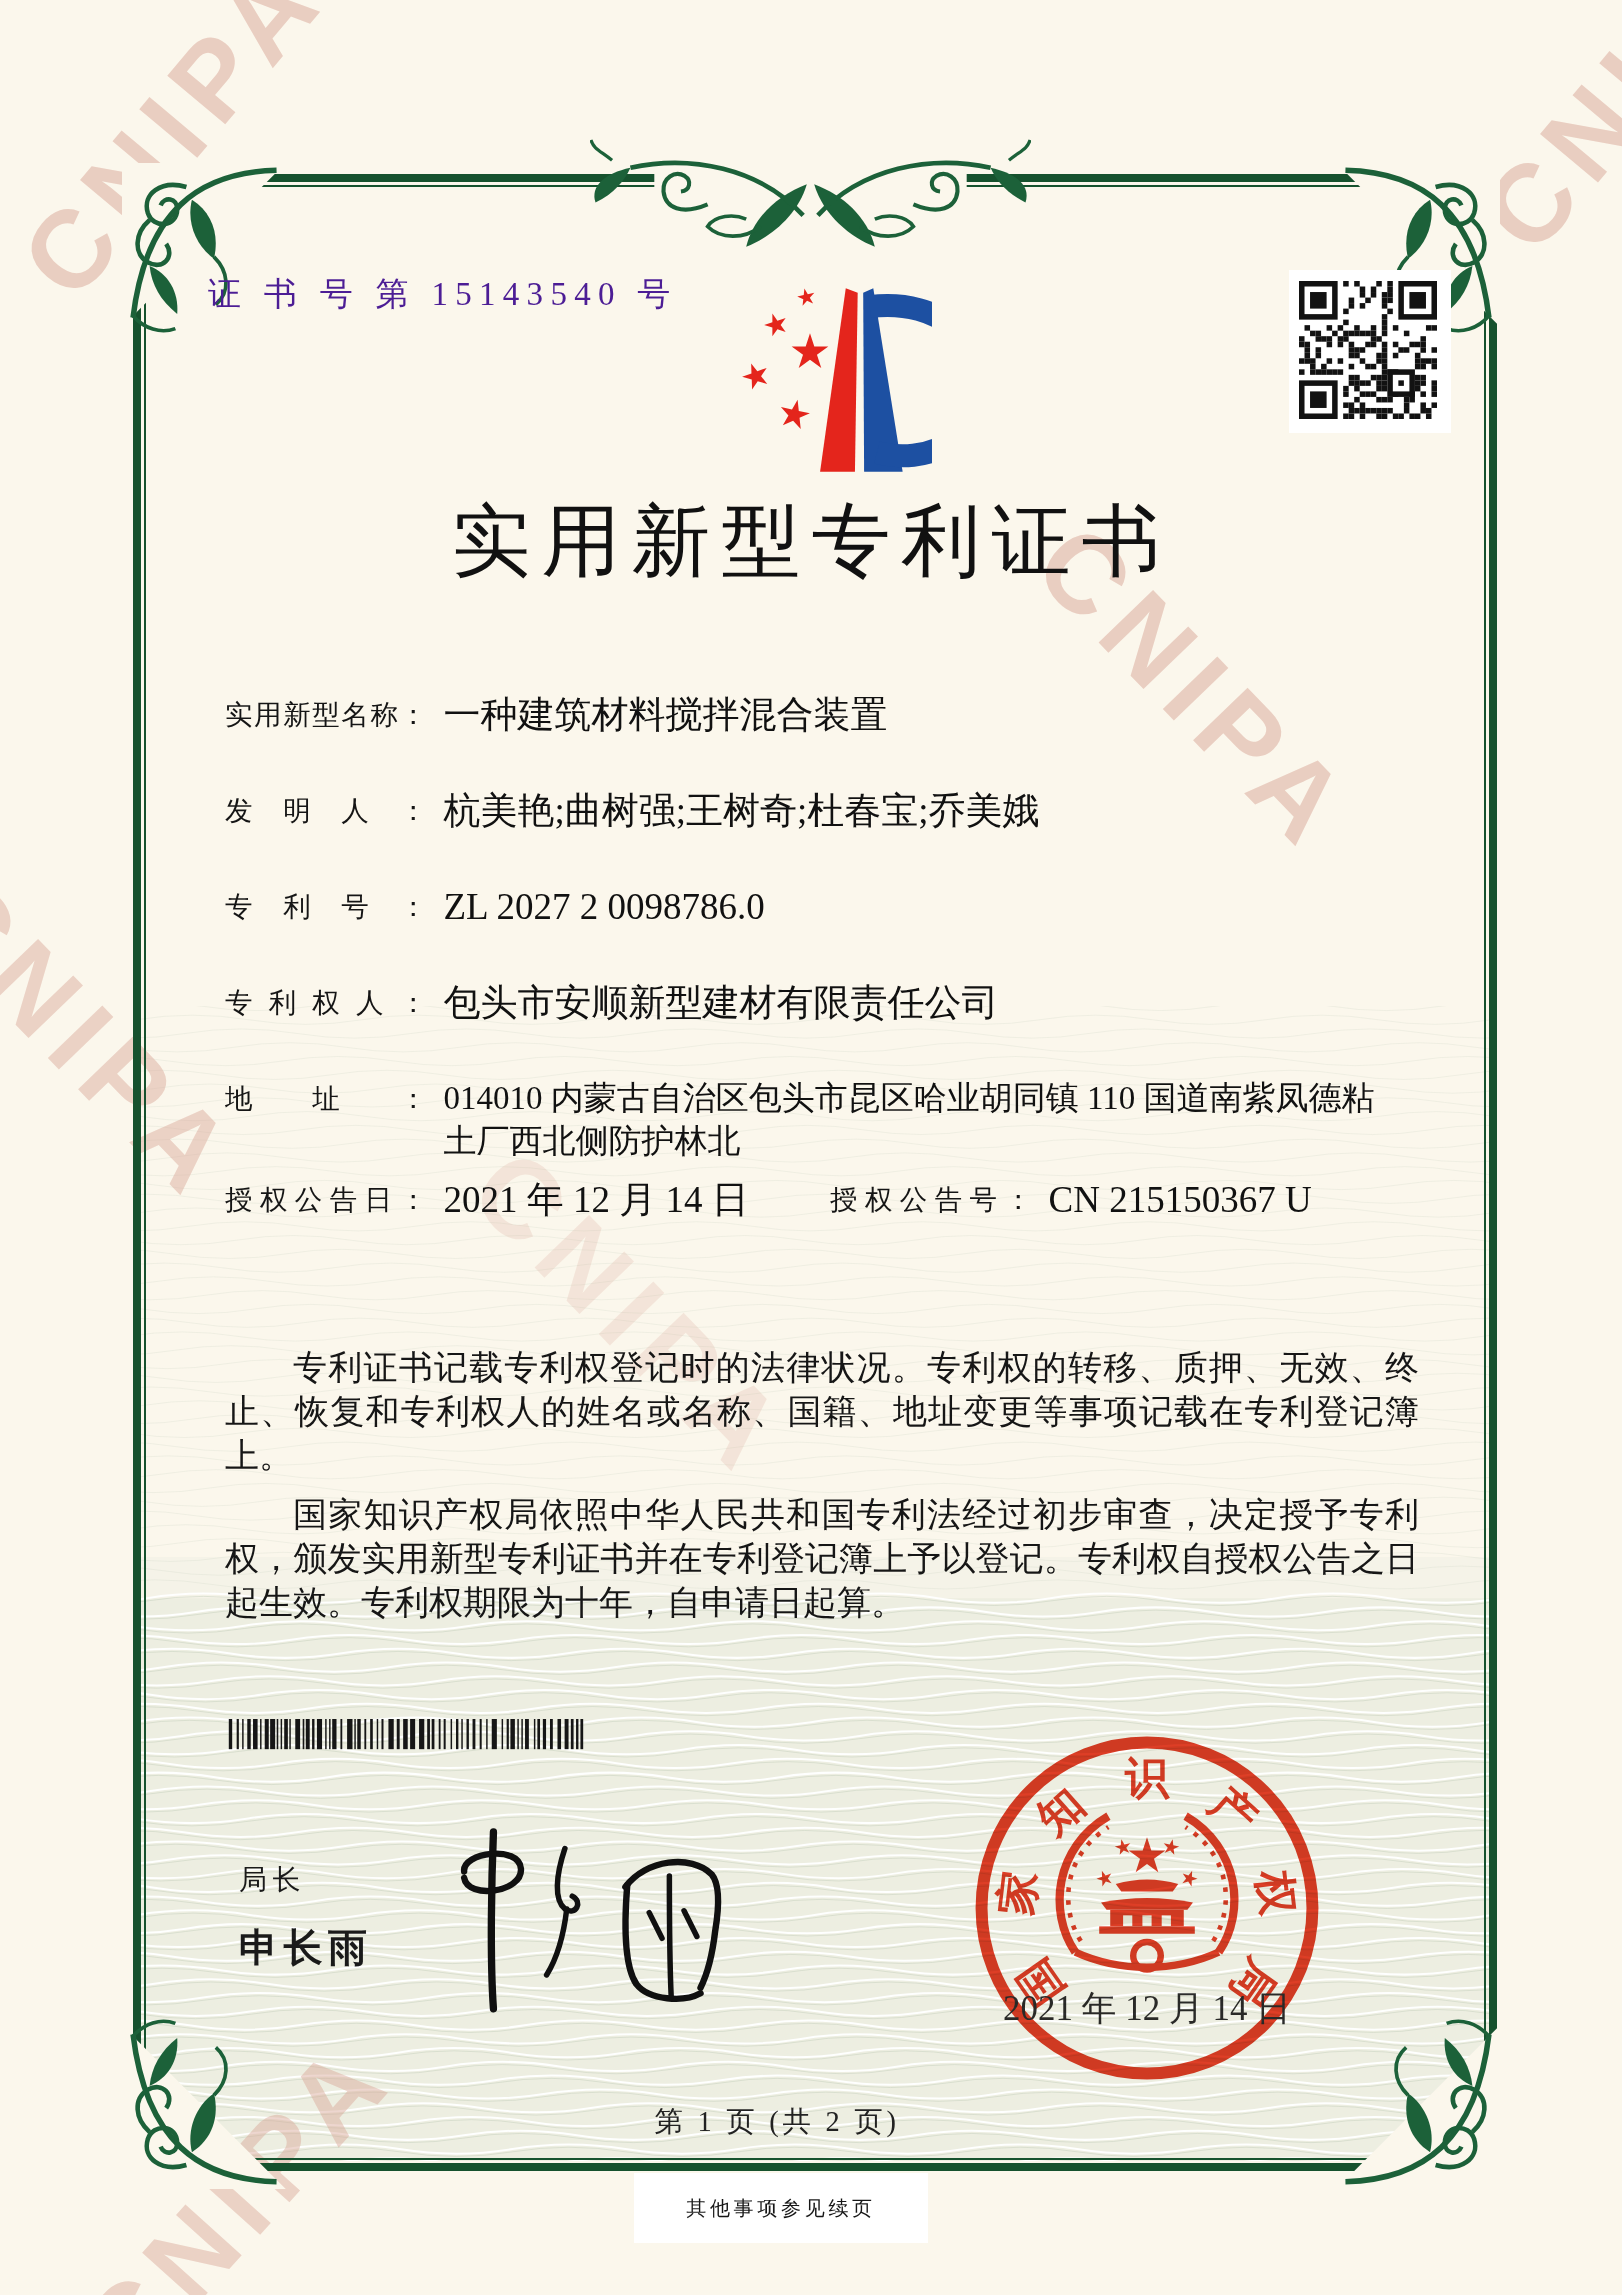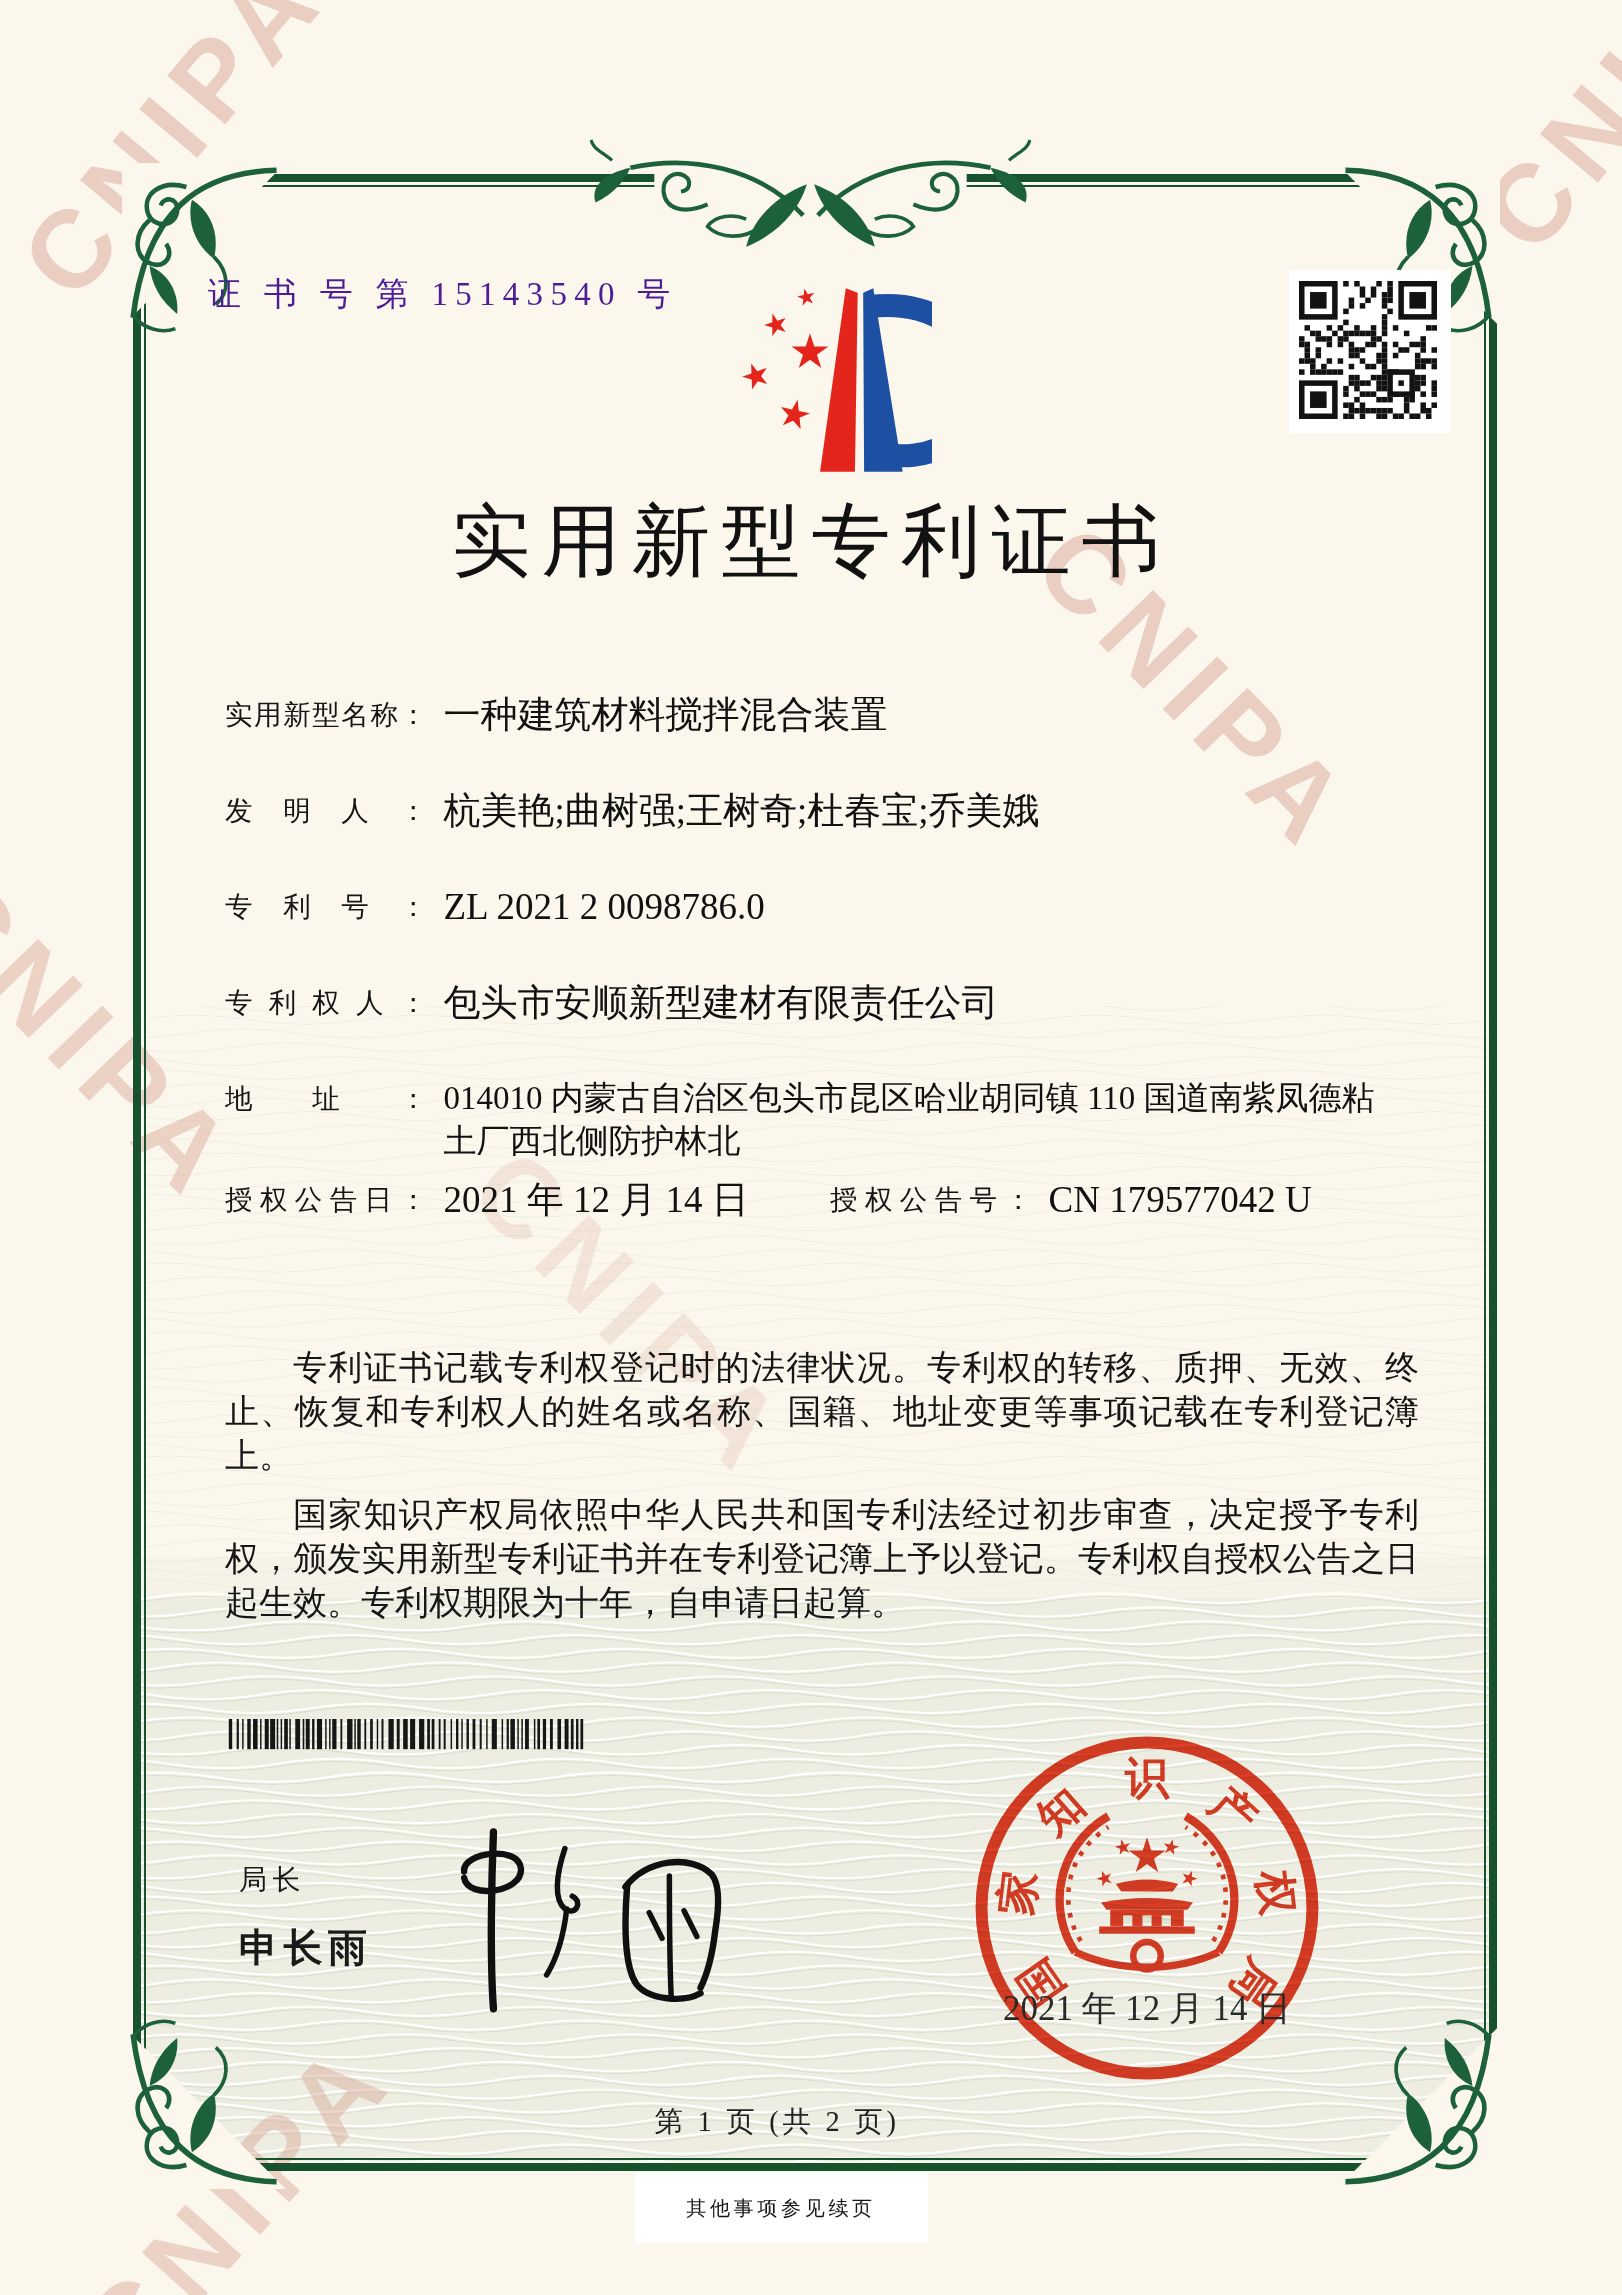--- a/index.html
+++ b/index.html
@@ -430,28 +430,28 @@
         <rect x="108" y="108" width="6" height="6" fill="#121212"></rect>
       </svg>
   </div>
 
   <div class="doc-title">实用新型专利证书</div>
 
   <div class="fields">
     <div id="field-rows">
         <div class="field-row"><span class="f-label">实用新型名称：</span><span class="f-value">一种建筑材料搅拌混合装置</span></div>
         <div class="field-row"><span class="f-label">发明人：</span><span class="f-value">杭美艳;曲树强;王树奇;杜春宝;乔美娥</span></div>
-        <div class="field-row"><span class="f-label">专利号：</span><span class="f-value">ZL 2021 2 0098786.0</span></div>
+        <div class="field-row"><span class="f-label">专利号：</span><span class="f-value">ZL 2027 2 0098786.0</span></div>
         <div class="field-row"><span class="f-label">专利权人：</span><span class="f-value">包头市安顺新型建材有限责任公司</span></div>
         <div class="field-row addr"><span class="f-label">地址：</span><span class="f-value">014010 内蒙古自治区包头市昆区哈业胡同镇 110 国道南紫凤德粘土厂西北侧防护林北</span></div>
       </div>
     <div class="grant-row">
       <span class="f-label">授权公告日：</span><span class="f-value" style="width:386px">2021 年 12 月 14 日</span>
       <span class="grant-pair2">
-        <span class="f-label">授权公告号：</span><span class="f-value" style="width:367px">CN 179577042 U</span>
+        <span class="f-label">授权公告号：</span><span class="f-value" style="width:367px">CN 215150367 U</span>
       </span>
     </div>
   </div>
 
   <div class="body-text">
       <p>专利证书记载专利权登记时的法律状况。专利权的转移、质押、无效、终止、恢复和专利权人的姓名或名称、国籍、地址变更等事项记载在专利登记簿上。</p>
       <p>国家知识产权局依照中华人民共和国专利法经过初步审查，决定授予专利权，颁发实用新型专利证书并在专利登记簿上予以登记。专利权自授权公告之日起生效。专利权期限为十年，自申请日起算。</p>
     </div>
 
   <svg id="barcode" width="360" height="32" viewBox="0 0 392 35">

